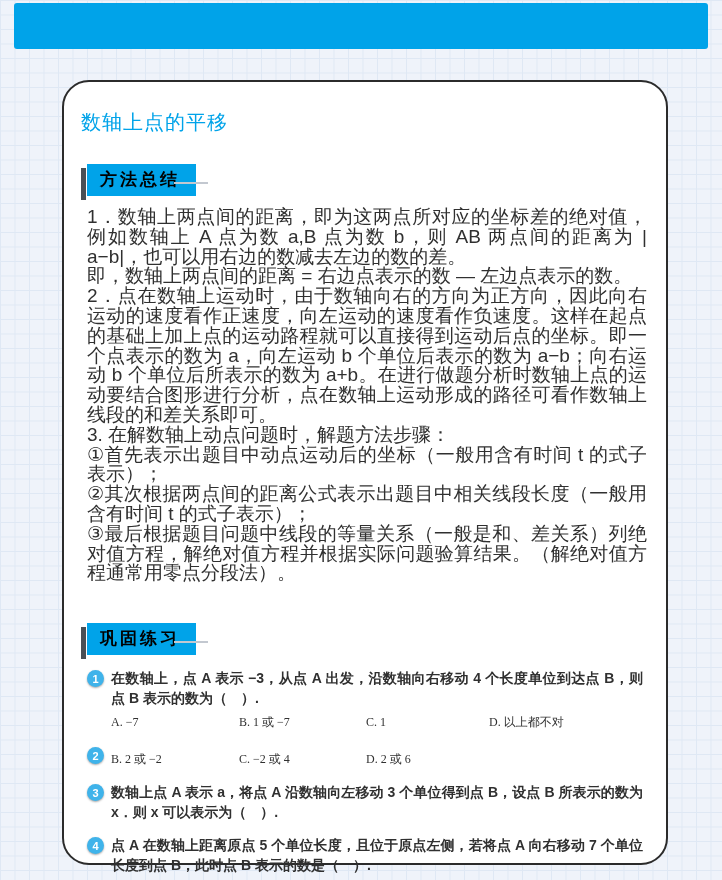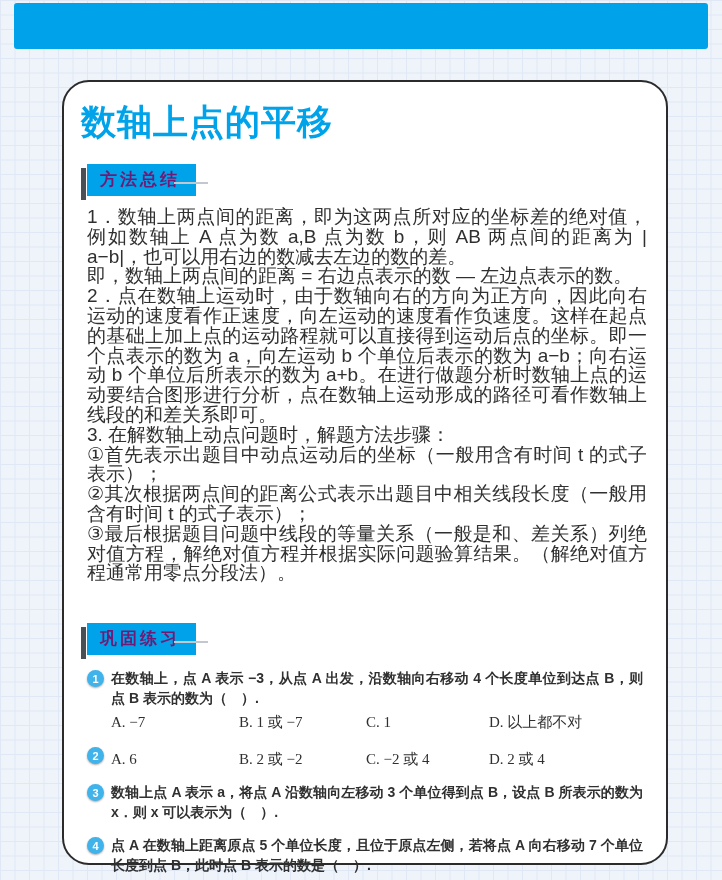--- a/index.html
+++ b/index.html
@@ -18,26 +18,26 @@
     background:#00a3e9;border-radius:3px;
   }
   .card{
     position:absolute;left:62px;top:80px;width:606px;height:785px;
     box-sizing:border-box;background:#ffffff;
     border:2px solid #2b2b2b;border-radius:27px;
     padding:0 23px;
   }
   .page-title{
     margin:23px 0 0 -6px;
-    font-size:35px;font-weight:700;line-height:34px;
+    font-size:20px;font-weight:400;line-height:34px;
     color:#00a3e9;letter-spacing:1px;
   }
   .badge{
     position:relative;display:inline-block;
-    background:#00a3e9;color:#701a75;
+    background:#00a3e9;color:#000000;
     font-size:17px;font-weight:bold;letter-spacing:3px;
     padding:4px 16px 5px 13px;
   }
   .badge::before{
     content:"";position:absolute;left:-6px;top:4px;height:100%;width:5px;
     background:#4a4f55;
   }
   .badge::after{
     content:"";position:absolute;right:-12px;top:55%;width:34px;height:2px;
     background:#c3c8d0;
@@ -55,21 +55,21 @@
     flex:none;width:17px;height:17px;margin-top:2px;border-radius:50%;
     background:#3fb3ea;color:#fff;font-size:11px;font-weight:bold;
     display:flex;align-items:center;justify-content:center;
     box-shadow:0 1px 2px rgba(0,0,0,.35);
   }
   .qbody{flex:1;font-size:14px;line-height:20px;text-align:justify;}
   .qtext{margin:0;font-weight:bold;}
   .options{
     display:grid;grid-template-columns:128px 127px 123px auto;
     margin-top:4px;font-family:"Liberation Serif","DejaVu Serif",serif;
-    font-size:15px;
+    font-size:12px;
   }
 </style>
 </head>
 <body>
 
 <div class="header-bar"></div>
 
 <div class="card">
 
   <h1 class="page-title">数轴上点的平移</h1>
@@ -100,24 +100,23 @@
           <span>C. 1</span>
           <span>D. 以上都不对</span>
         </div>
       </div>
     </div>
 
     <div class="question">
       <div class="qnum">2</div>
       <div class="qbody">
         <div class="options">
-          <span>A. 6</span>
           <span>B. 2 或 −2</span>
           <span>C. −2 或 4</span>
-          <span>D. 2 或 4</span>
+          <span>D. 2 或 6</span>
         </div>
       </div>
     </div>
 
     <div class="question">
       <div class="qnum">3</div>
       <div class="qbody">
         <p class="qtext">数轴上点 A 表示 a，将点 A 沿数轴向左移动 3 个单位得到点 B，设点 B 所表示的数为 x．则 x 可以表示为（　）.</p>
       </div>
     </div>

